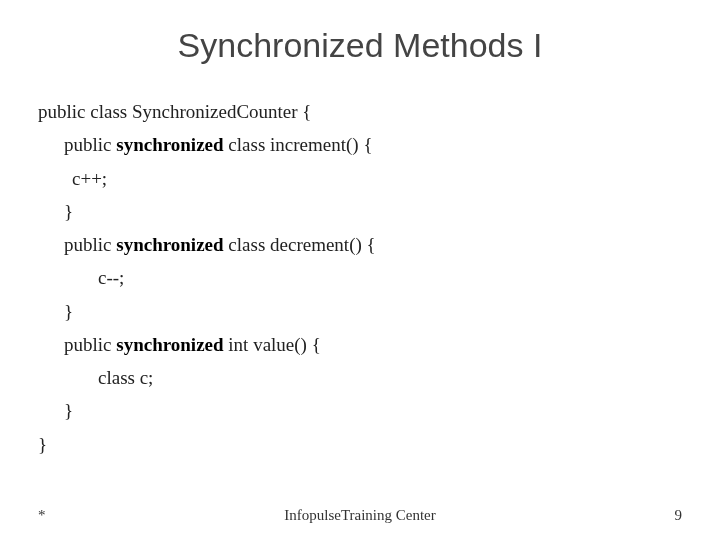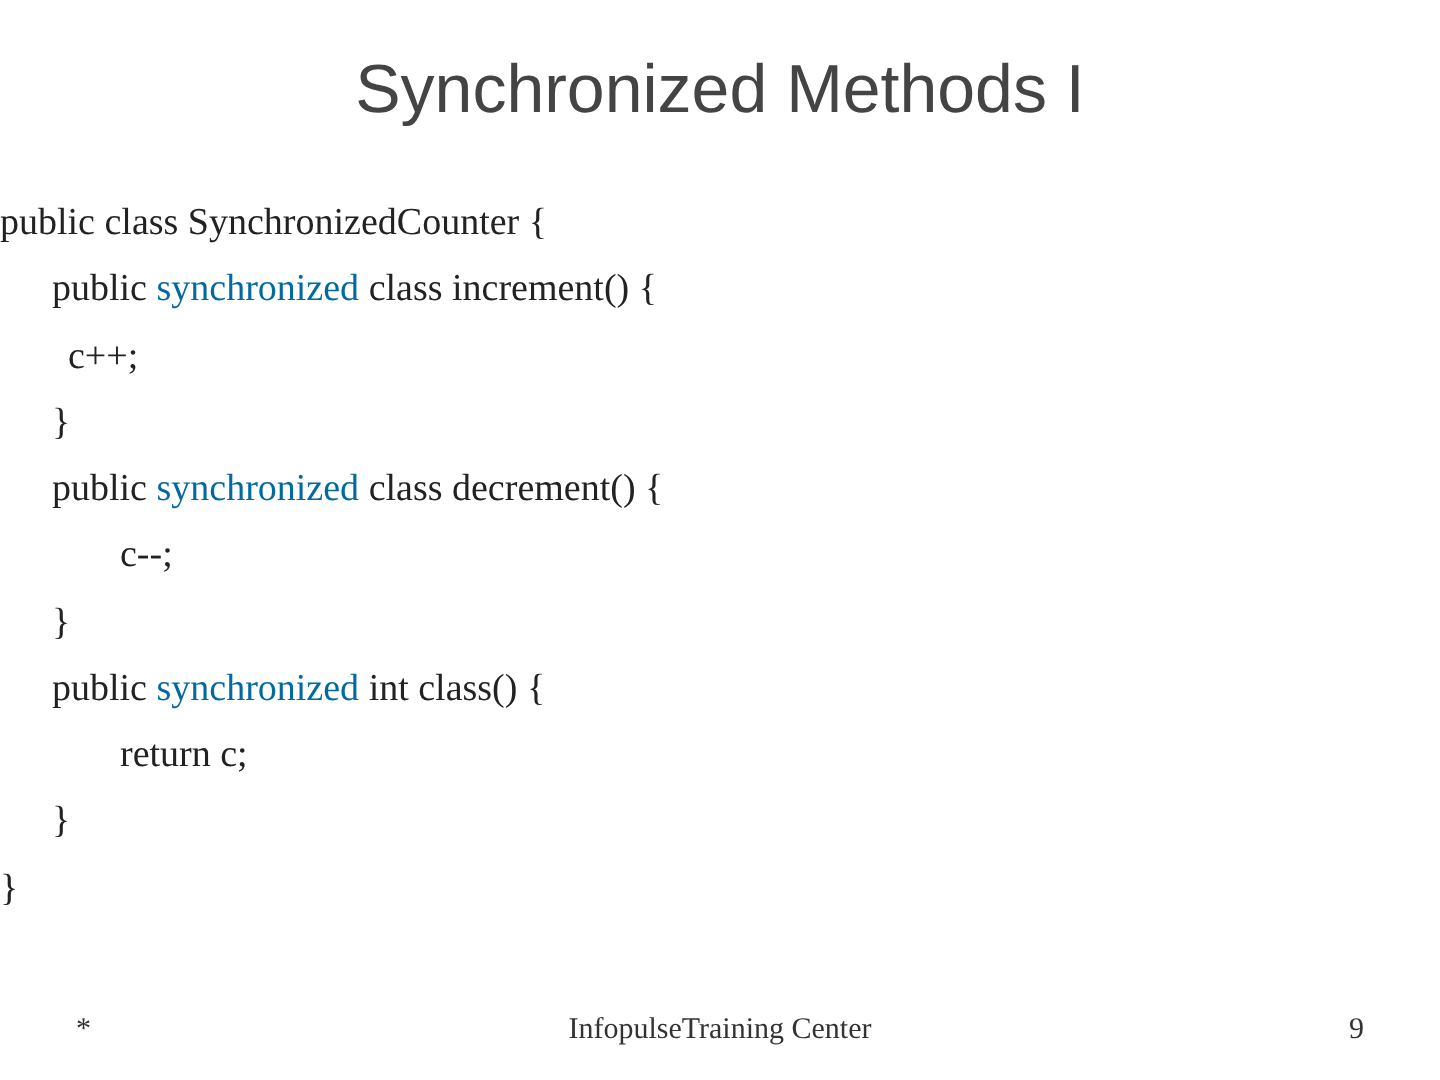--- a/index.html
+++ b/index.html
@@ -24,27 +24,28 @@
     font-weight: 400;
     color: #444444;
     padding-top: 26px;
     padding-bottom: 30px;
   }
   .code-block {
     font-family: "Times New Roman", Times, serif;
     font-size: 19px;
     line-height: 1.75;
     color: #222222;
+    padding-left: 38px;
   }
   .indent-1 { padding-left: 26px; }
   .indent-2 { padding-left: 34px; }
   .indent-3 { padding-left: 60px; }
   .kw {
-    color: #0369a1;
-    font-weight: normal;
+    color: #000000;
+    font-weight: bold;
   }
   .footer {
     position: absolute;
     bottom: 16px;
     left: 0;
     right: 0;
     font-family: "Times New Roman", Times, serif;
     font-size: 15px;
     color: #333333;
   }
@@ -74,22 +75,22 @@
   <div class="title">Synchronized Methods I</div>
 
   <div class="code-block">
     <div>public class SynchronizedCounter {</div>
     <div class="indent-1"><span>public </span><span class="kw">synchronized</span><span> class increment() {</span></div>
     <div class="indent-2">c++;</div>
     <div class="indent-1">}</div>
     <div class="indent-1"><span>public </span><span class="kw">synchronized</span><span> class decrement() {</span></div>
     <div class="indent-3">c--;</div>
     <div class="indent-1">}</div>
-    <div class="indent-1"><span>public </span><span class="kw">synchronized</span><span> int class() {</span></div>
-    <div class="indent-3">return c;</div>
+    <div class="indent-1"><span>public </span><span class="kw">synchronized</span><span> int value() {</span></div>
+    <div class="indent-3">class c;</div>
     <div class="indent-1">}</div>
     <div>}</div>
   </div>
 
   <div class="footer">
     <div class="footer-left">*</div>
     <div class="footer-center">InfopulseTraining Center</div>
     <div class="footer-right">9</div>
   </div>
 

